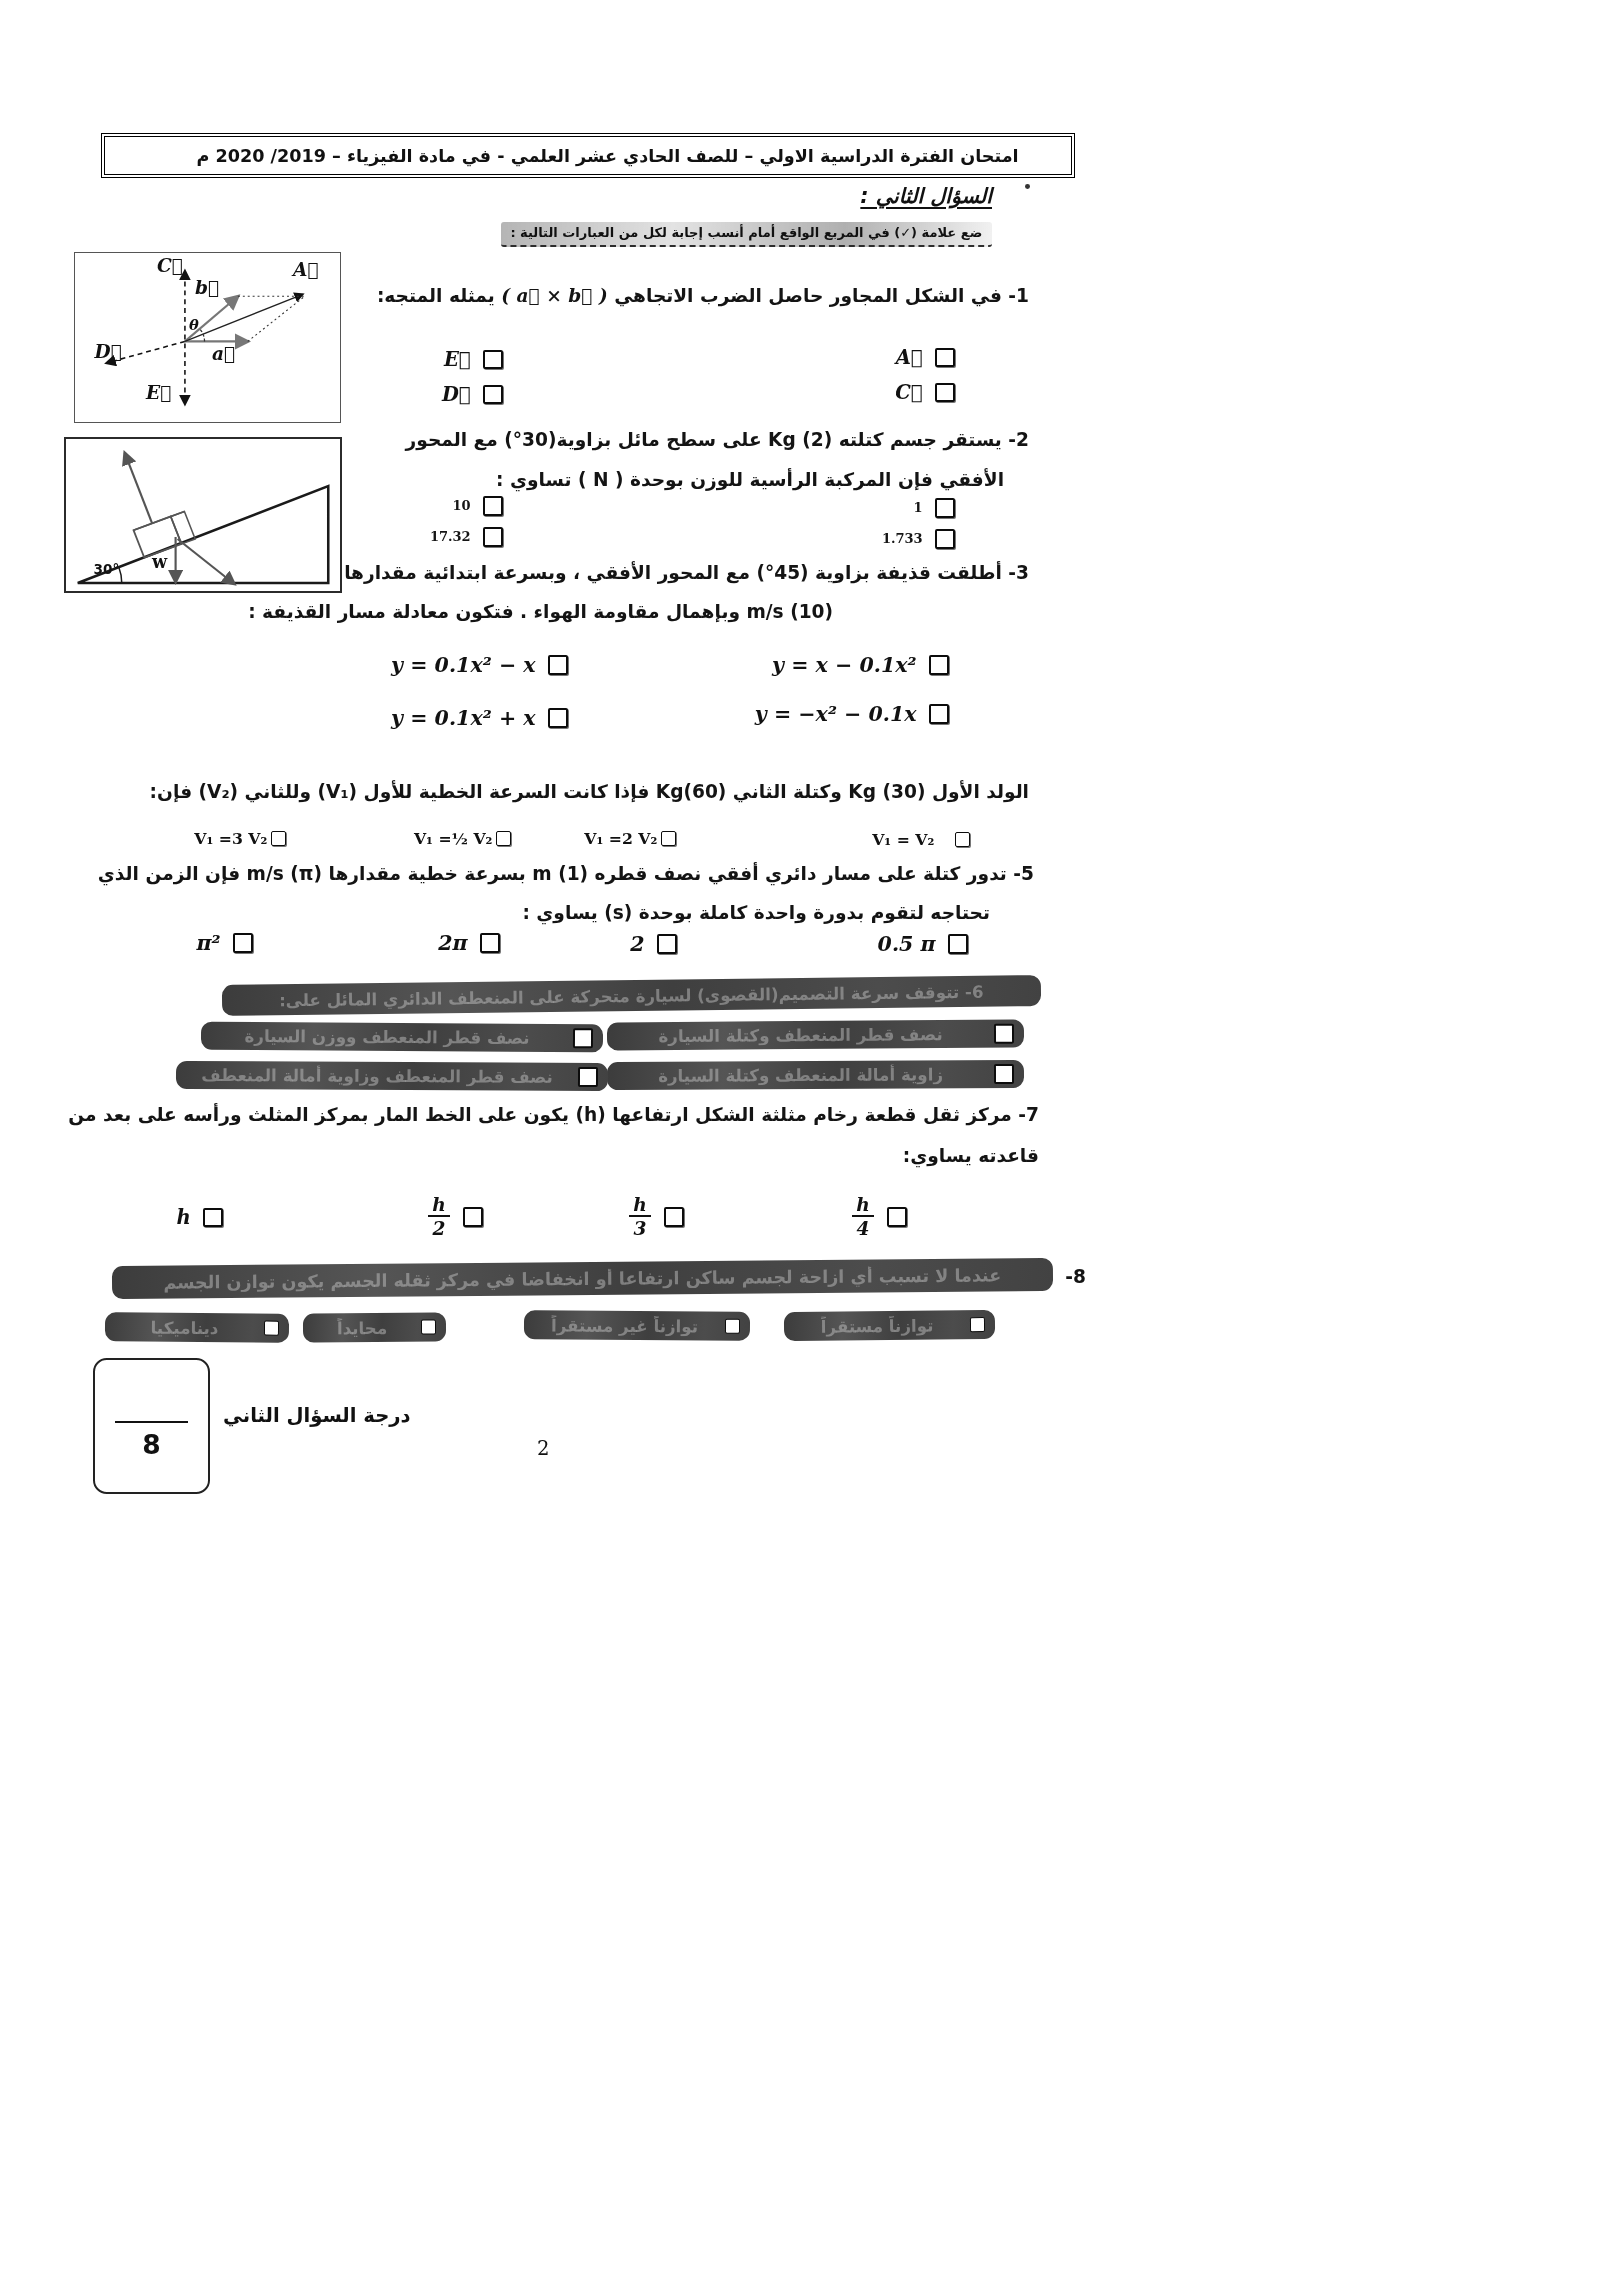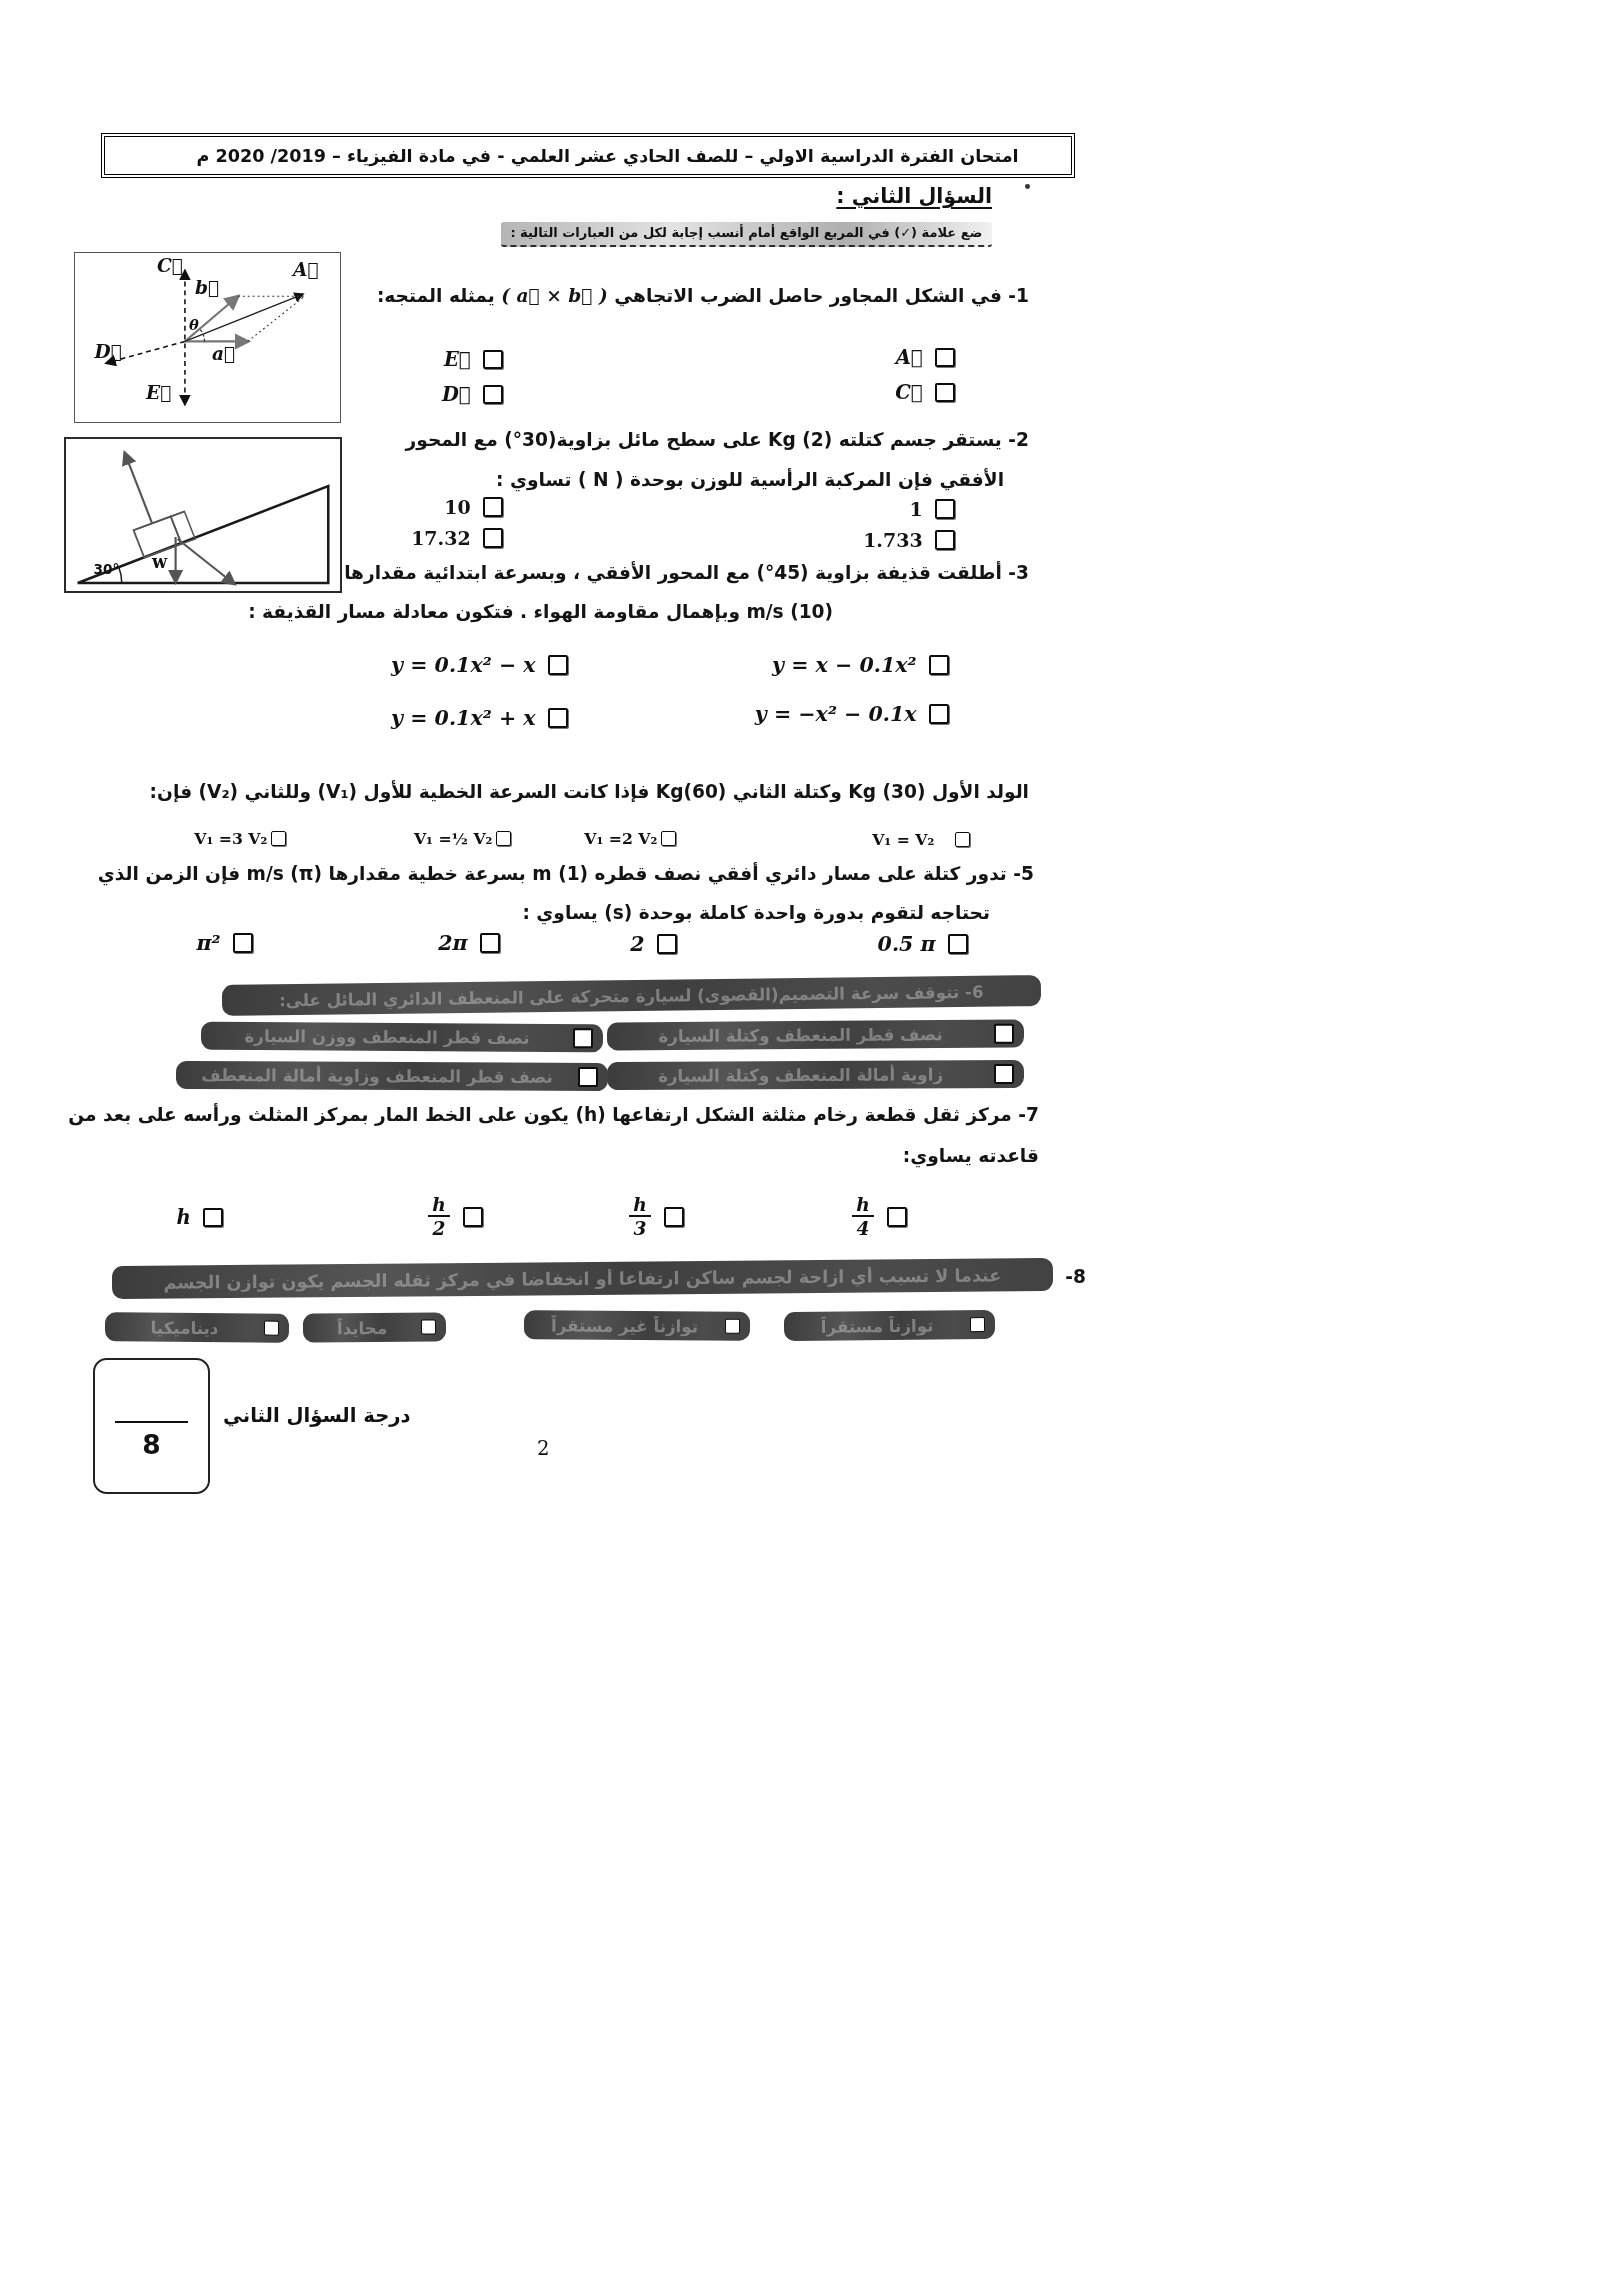--- a/index.html
+++ b/index.html
@@ -7,36 +7,36 @@
     position:relative; width:1620px; height:2290px; background:#ffffff;
     font-family:"DejaVu Sans",sans-serif; color:#111; overflow:hidden;
   }
   .qline{position:absolute; direction:rtl; white-space:nowrap; font-weight:bold; font-size:18.6px; color:#141414;}
   .cb{
     display:inline-block; width:15.7px; height:15.7px; background:#fff;
     border:2px solid #0c0c0c; border-radius:2px; box-shadow:1px 1px 0 #777; flex:none;
   }
   .cb.sm{width:12.7px;height:12.7px;border-width:1.6px;}
   .opt{position:absolute; display:flex; direction:ltr; align-items:center; gap:12.7px;}
-  .lab{font-family:"DejaVu Serif",serif; font-weight:bold; font-size:19px; color:#151515;}
+  .lab{font-family:"DejaVu Serif",serif; font-weight:bold; font-size:13px; color:#151515;}
   .vec{font-family:"DejaVu Serif",serif; font-style:italic; font-weight:bold; font-size:19.6px;}
   .mth{font-family:"DejaVu Serif",serif; font-style:italic; font-weight:bold; font-size:20.6px; direction:ltr; white-space:nowrap;}
   .subopt{font-family:"DejaVu Serif",serif; font-weight:bold; font-size:15.7px; direction:ltr; white-space:nowrap;}
   
   .header-box{
     position:absolute; left:101px; top:133px; width:933px; height:43px;
     border:1.5px solid #000; display:flex; align-items:center; justify-content:center;padding-left:39px;
   }
   .header-box::after{
     content:""; position:absolute; inset:2px; border:1px solid #000; pointer-events:none;
   }
   .header-title{direction:rtl; font-weight:bold; font-size:17.6px; white-space:nowrap;}
   .section-title{
     position:absolute; top:184px; right:628px; direction:rtl; font-weight:bold; font-size:20.6px;
-    text-decoration:underline; text-underline-offset:3.9px;
+    text-decoration:underline; text-underline-offset:3.9px;font-style:italic;
   }
   .instruction{
     position:absolute; top:222px; right:628px; direction:rtl; font-weight:bold; font-size:13px;
     padding:2.9px 9.8px 4.9px 9.8px;
     background:linear-gradient(92deg, rgba(120,120,120,.55), rgba(185,185,185,.40) 35%, rgba(110,110,110,.55) 70%, rgba(200,200,200,.25));
     border-bottom:2.9px dashed #2d2d2d; border-radius:2.9px;
   }
   
   .vec-box{position:absolute; left:74px; top:252px; width:265px; height:169px; border:1.5px solid #555; background:#fff;}
   .inc-box{position:absolute; left:64px; top:437px; width:274px; height:152px; border:2.9px solid #2b2b2b; background:#fff;}

